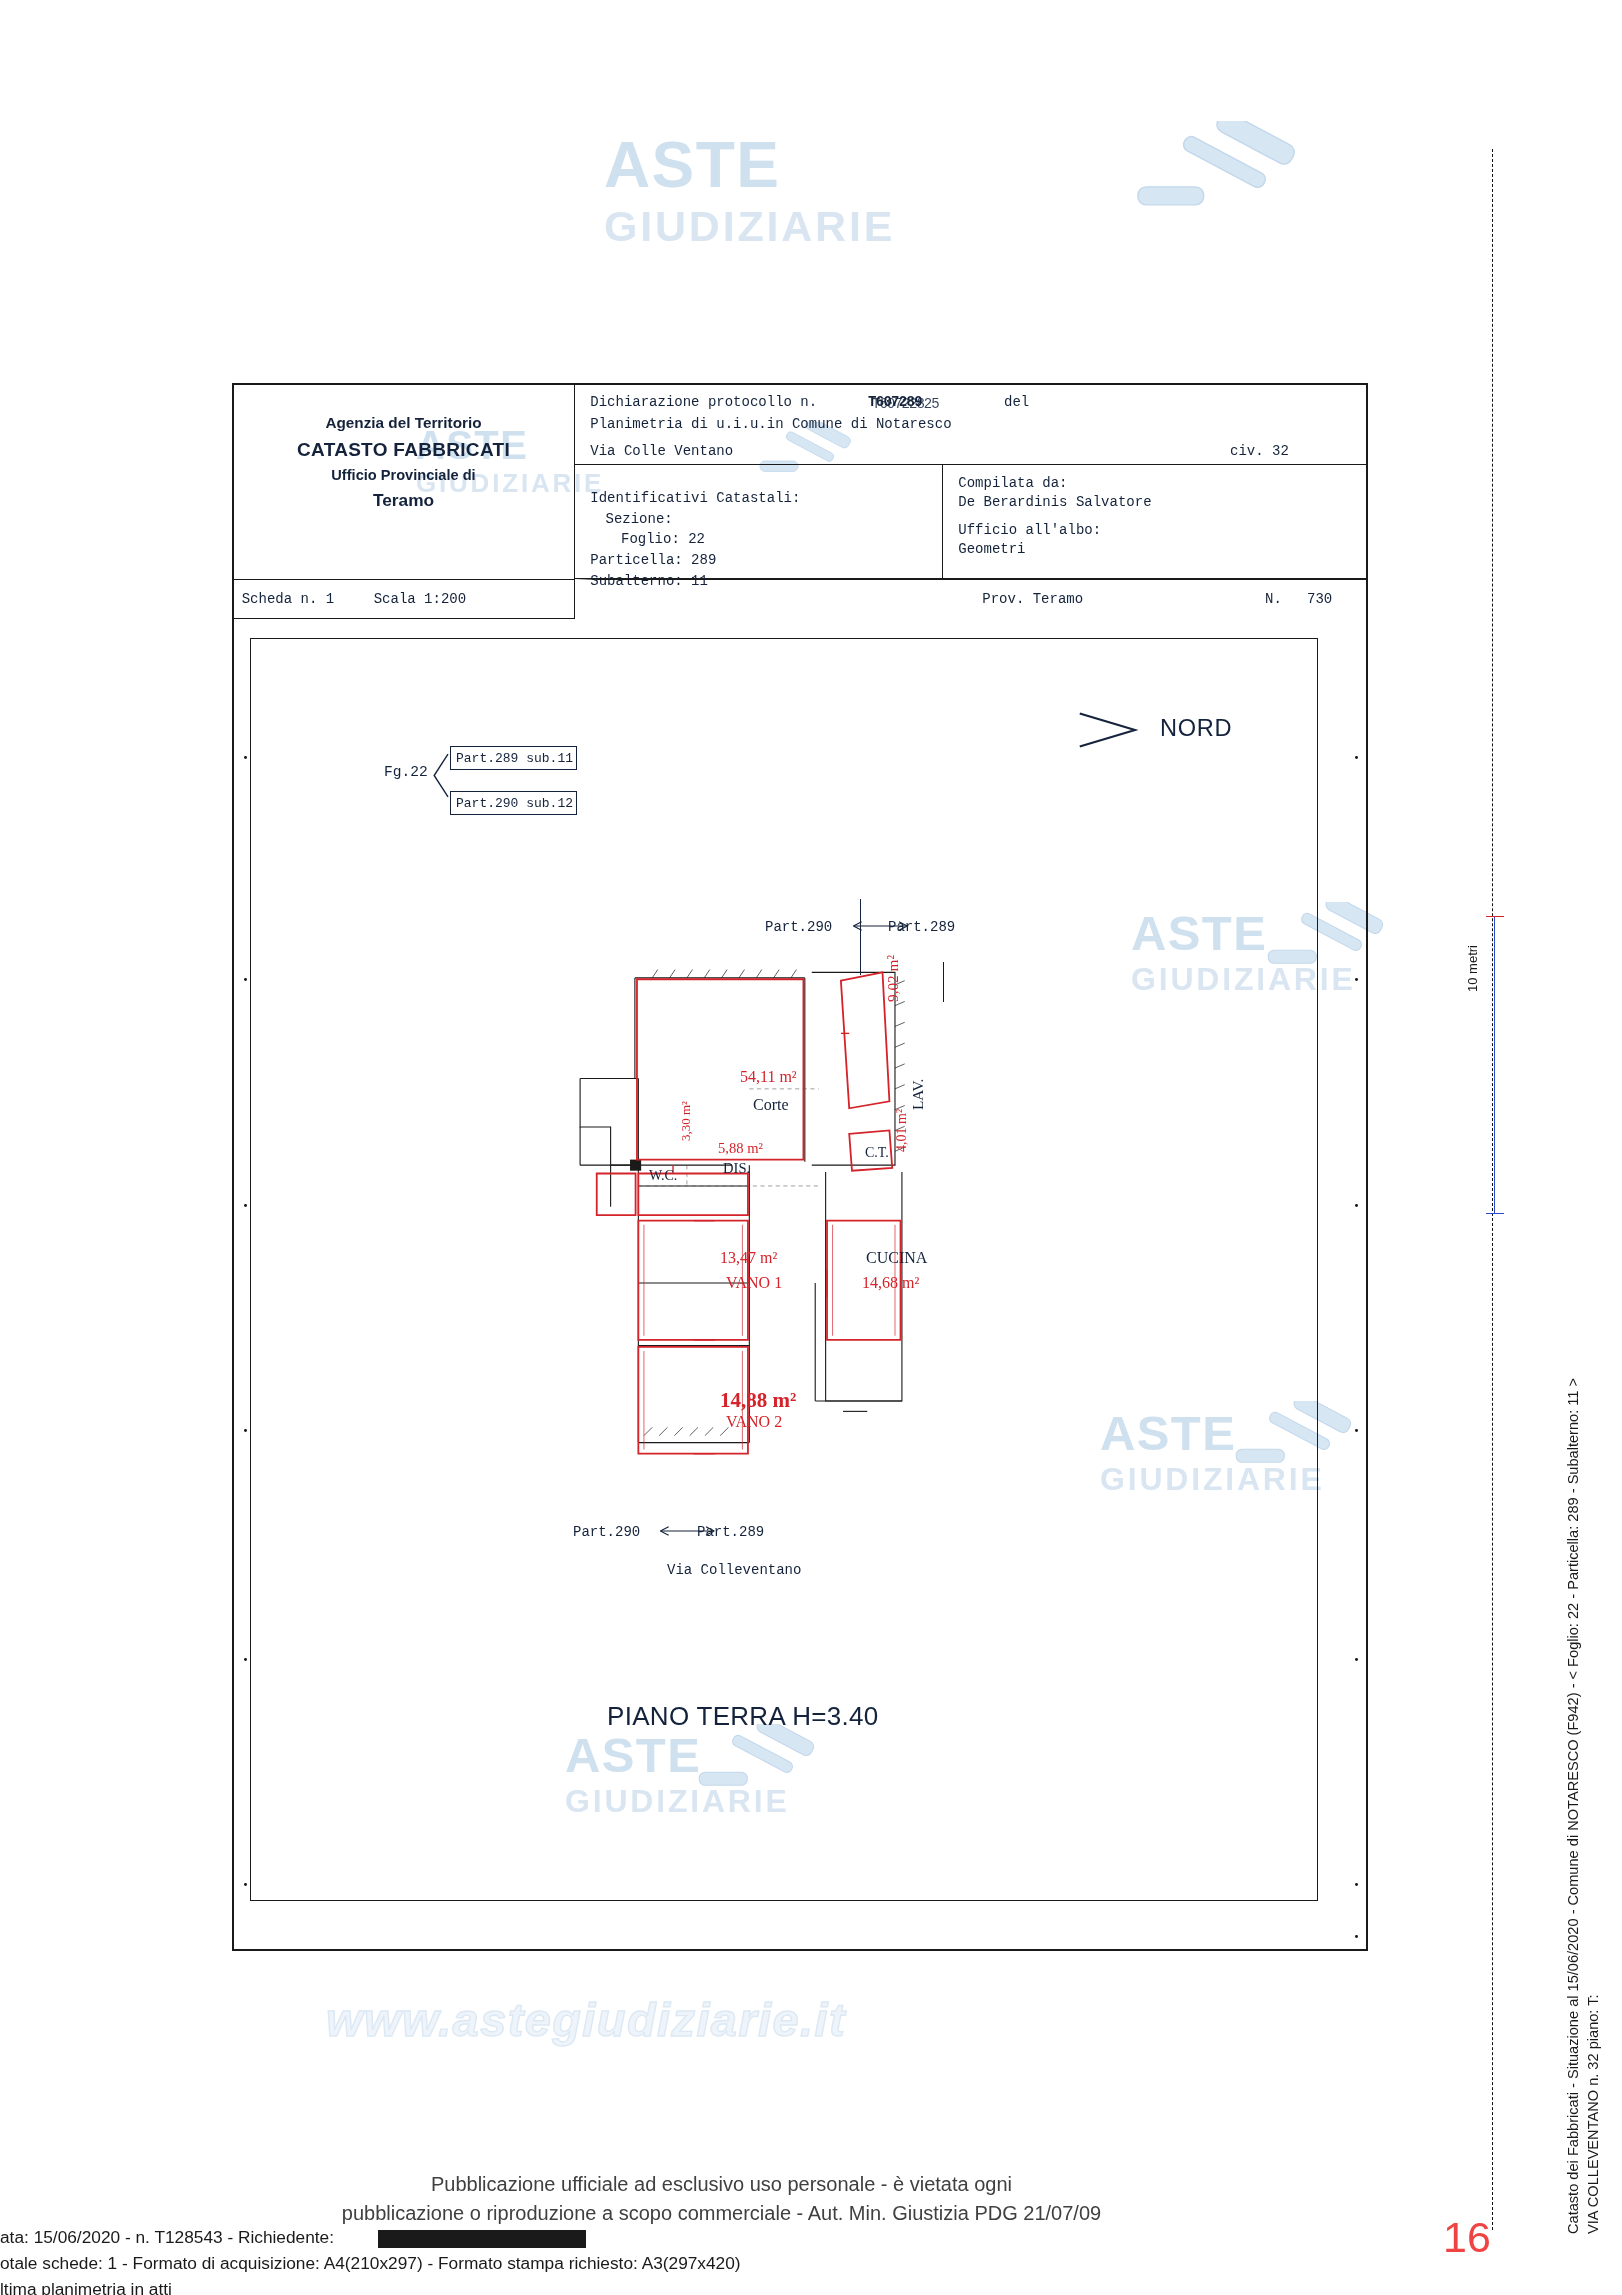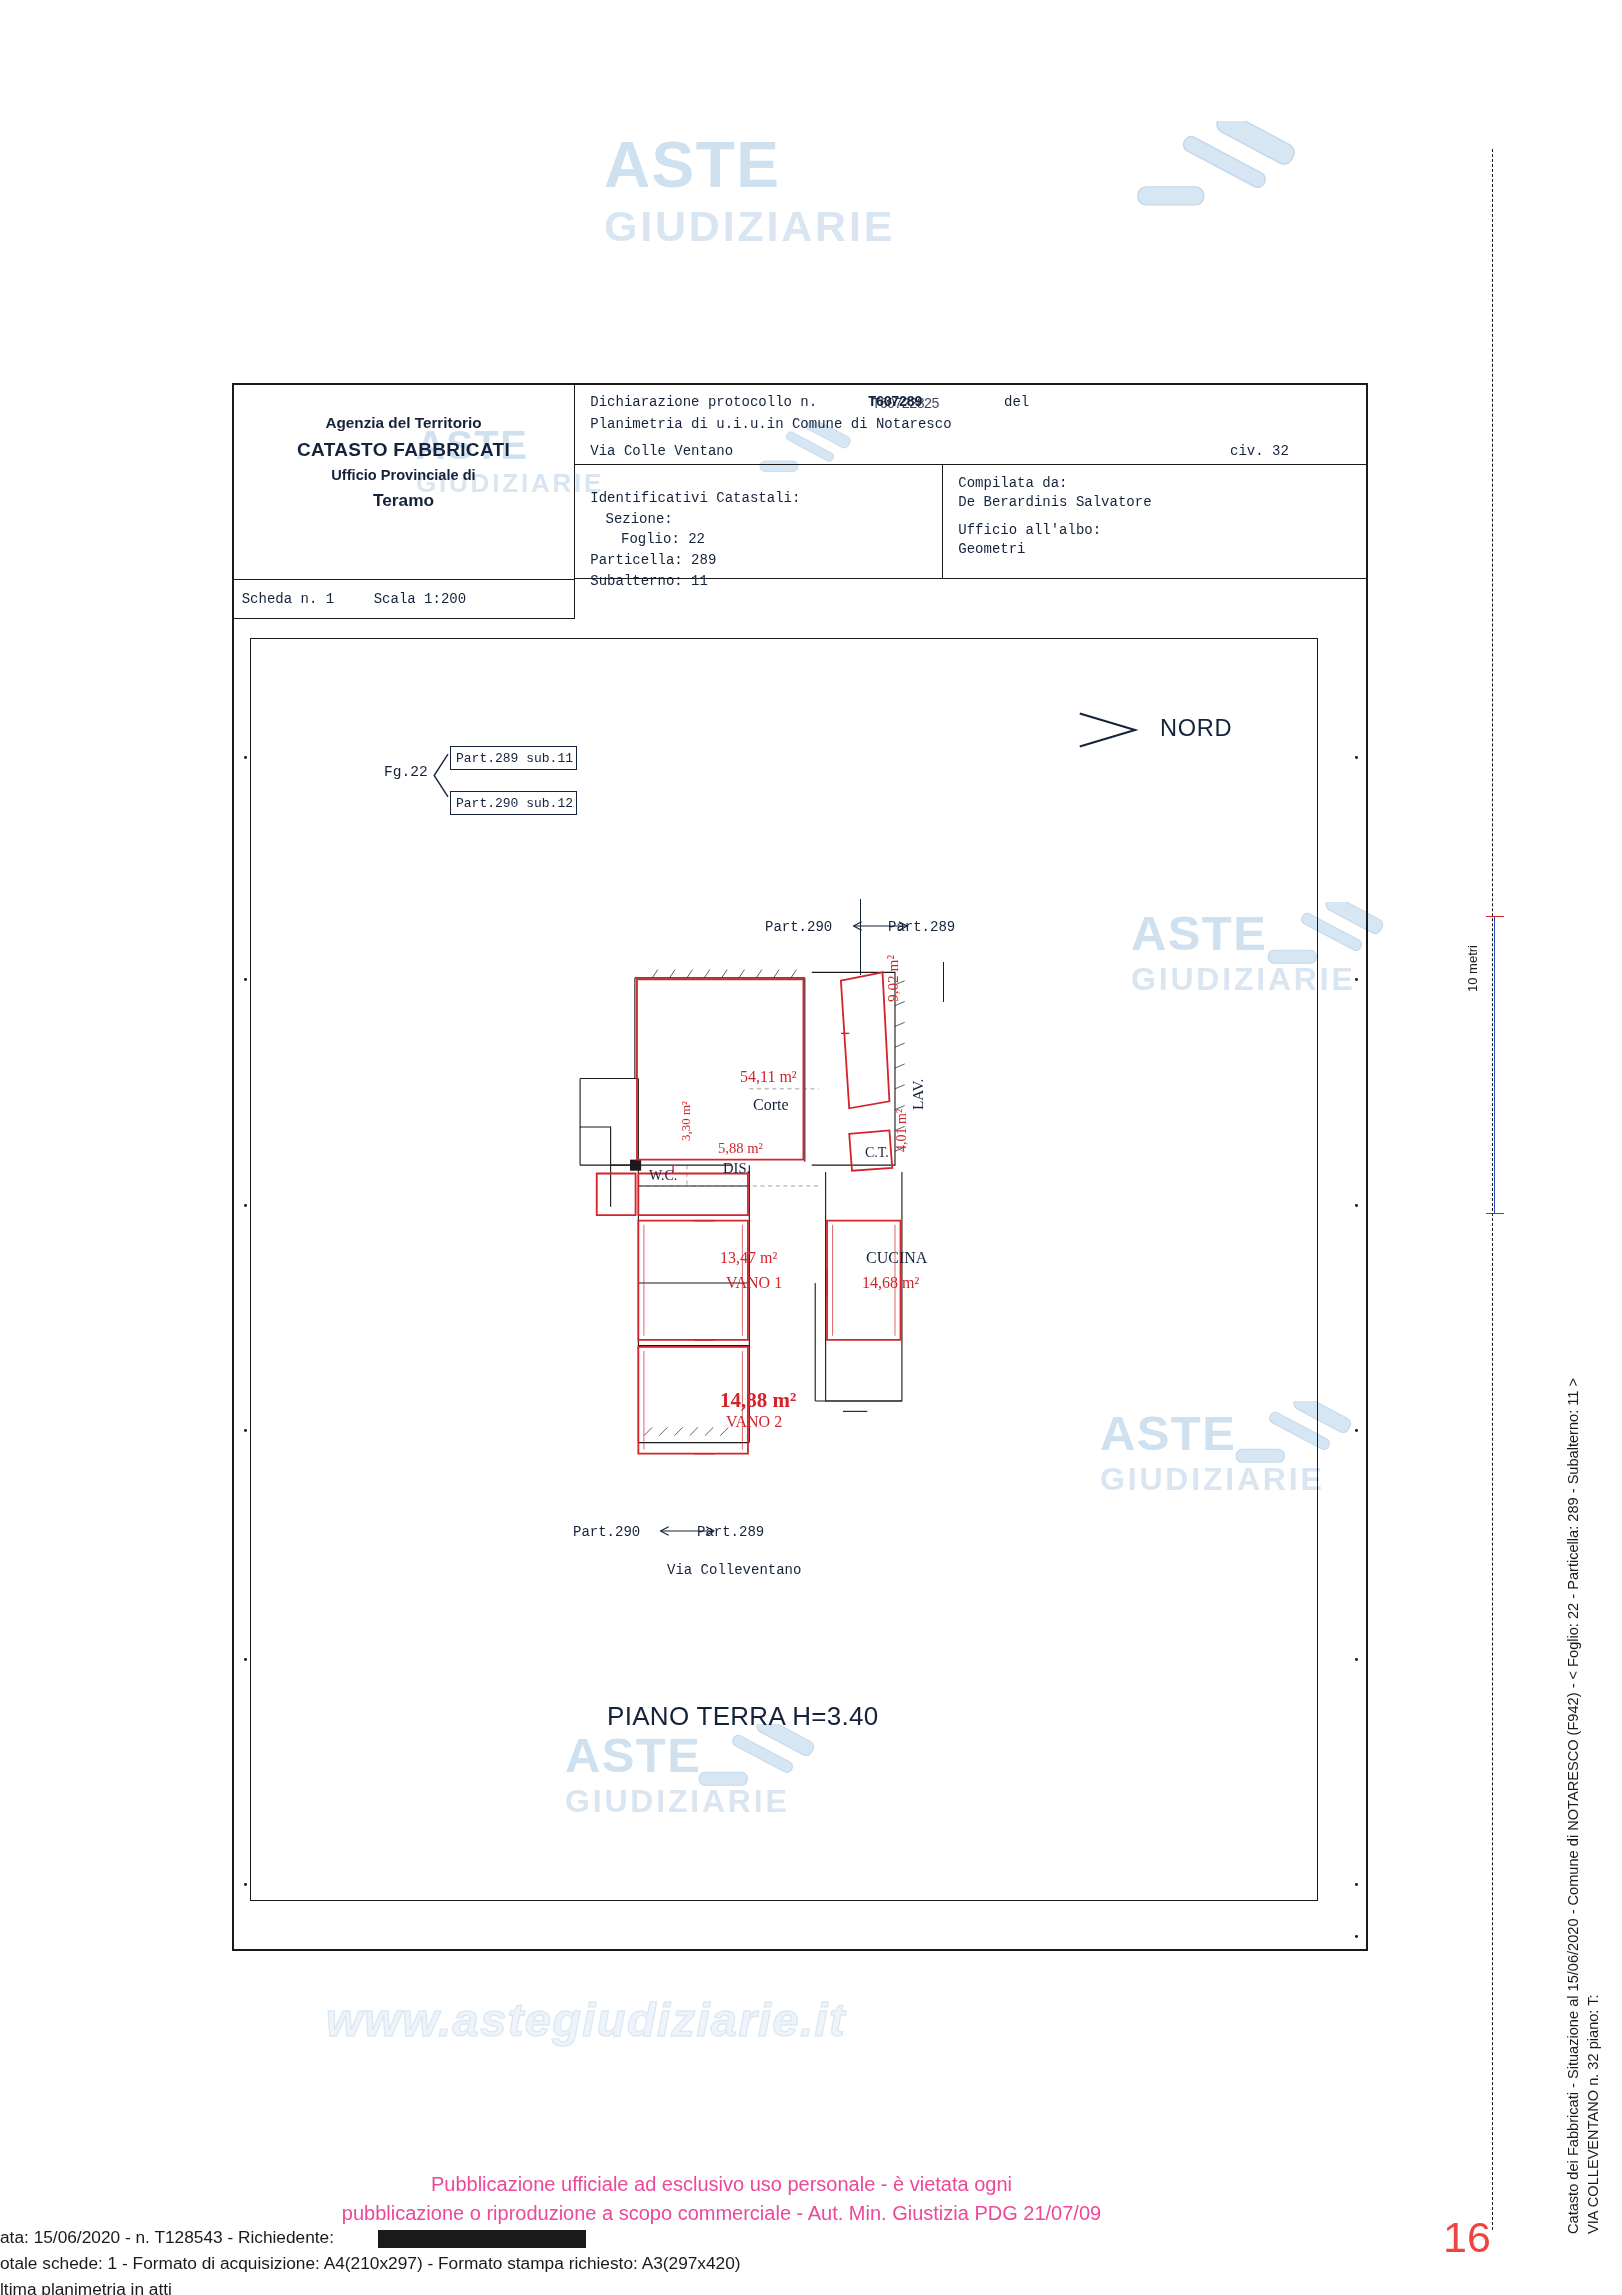--- a/index.html
+++ b/index.html
@@ -300,21 +300,21 @@
 
   
   .bottom-note {
     position: absolute;
     left: 0;
     top: 2170px;
     width: 1443px;
     text-align: center;
     font-family: "Liberation Sans", sans-serif;
     font-size: 20px;
-    color: #ec4899;
+    color: #404040;
     line-height: 1.45;
   }
   .bottom-left {
     position: absolute;
     left: 0;
     top: 2225px;
     width: 971px;
     font-family: "Liberation Sans", sans-serif;
     font-size: 17.3px;
     color: #1a1a1a;
@@ -457,20 +457,27 @@
       </div>
 
       <div class="hr-br">
         <div style="top:9.7px;">Compilata da:</div>
         <div style="top:29px;">De Berardinis Salvatore</div>
         <div style="top:57px;">Ufficio all'albo:</div>
         <div style="top:76px;">Geometri</div>
       </div>
     </div>
 
+    <div class="prov-row">
+      <div class="prov-inner">
+        <div>Prov. Teramo</div>
+        <div class="nnum">N.</div>
+        <div class="nnum" style="left:340px;">730</div>
+      </div>
+    </div>
     <div class="prov-divider"></div>
   </div>
 
   <div class="inner-frame"></div>
 
   <div class="dot" style="left:244px; top:756px;"></div>
   <div class="dot" style="left:244px; top:978px;"></div>
   <div class="dot" style="left:244px; top:1204px;"></div>
   <div class="dot" style="left:244px; top:1429px;"></div>
   <div class="dot" style="left:244px; top:1658px;"></div>

